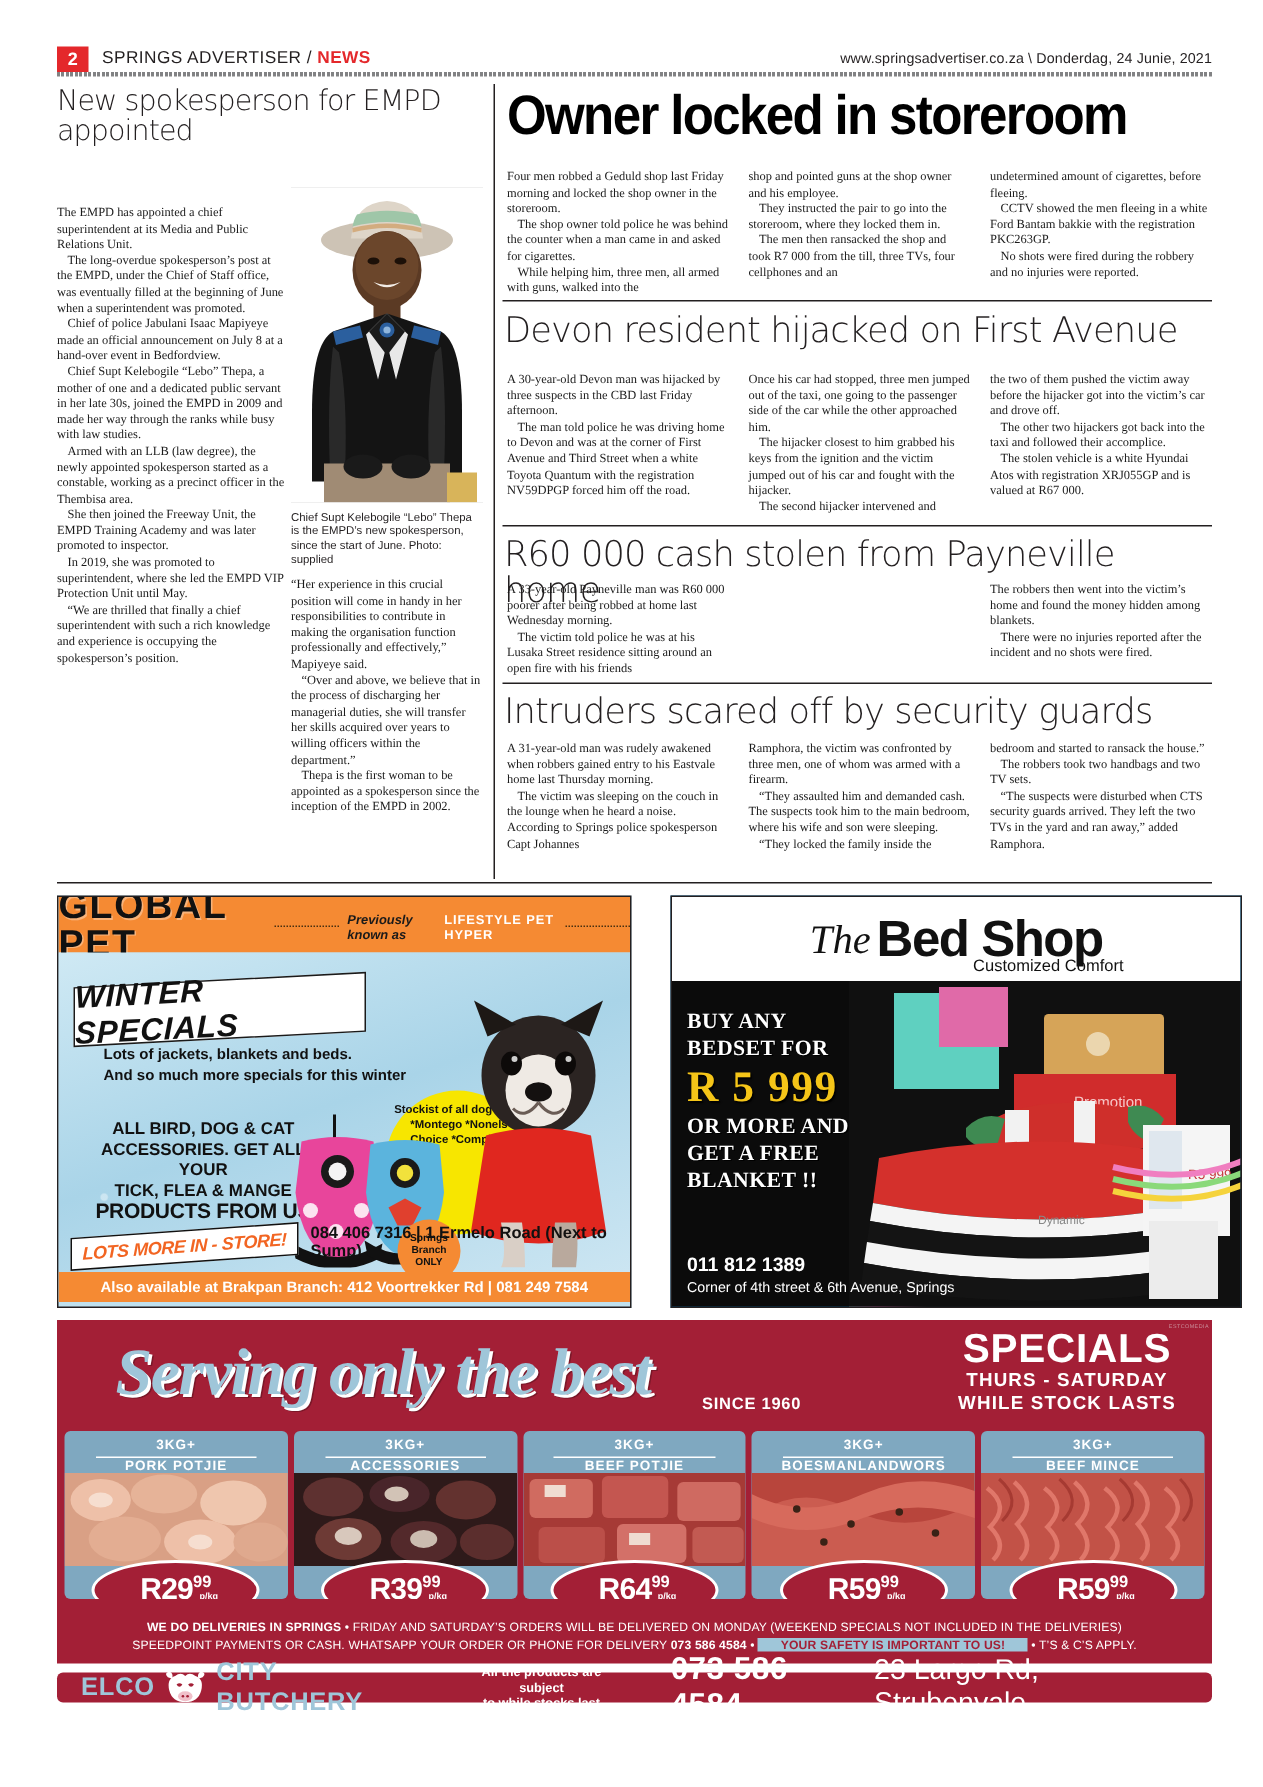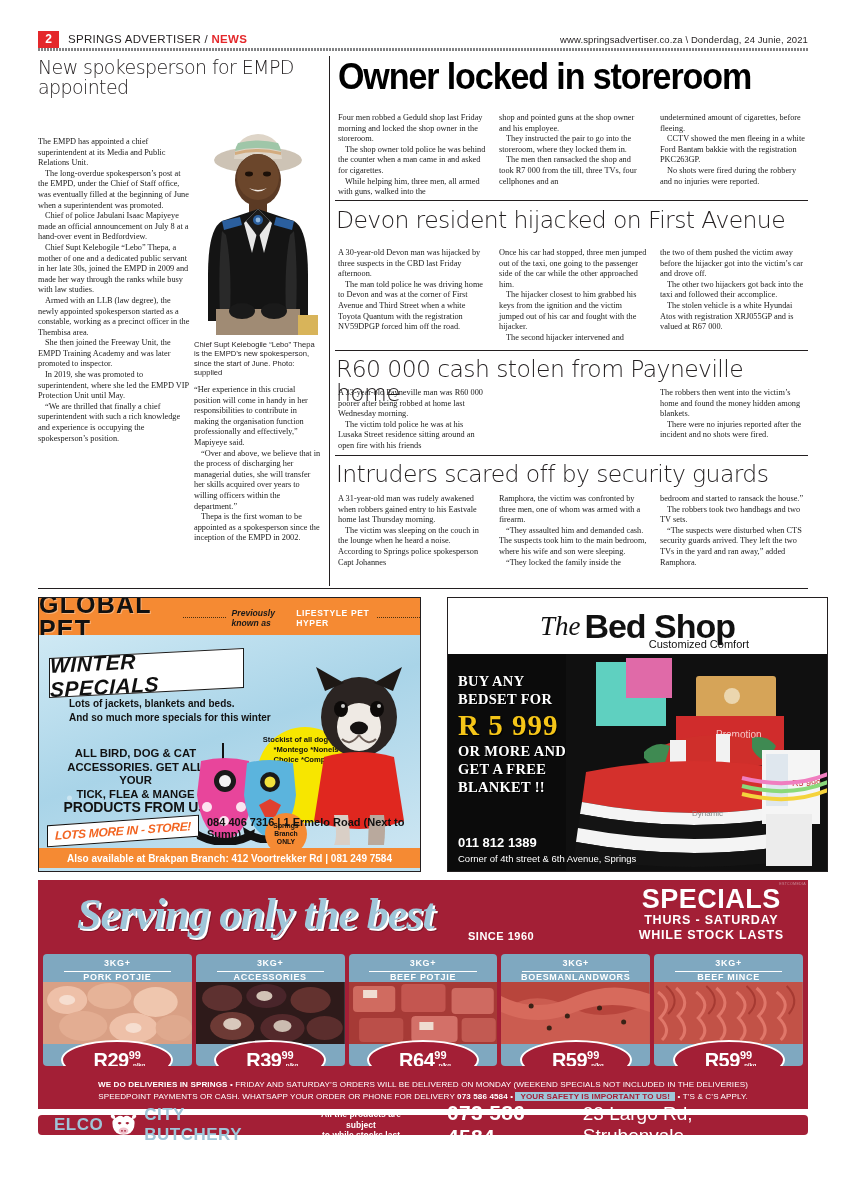--- a/index.html
+++ b/index.html
@@ -209,21 +209,21 @@
     display:flex; align-items:center; justify-content:center; z-index:4;
   }
   .prod-price .r { font-family:"Liberation Sans",sans-serif; font-weight:bold; font-size:20px; color:#fff; letter-spacing:-.5px;margin-left:12px;}
   .prod-price .c { font-family:"Liberation Sans",sans-serif; font-weight:bold; font-size:11px; color:#fff; position:relative; top:-5px;}
   .prod-price .kg { font-family:"Liberation Sans",sans-serif; font-weight:bold; font-size:6px; color:#fff; position:relative; top:5px; left:-8px;}
   .b-delivery {
     background:#a31f36; color:#fff; text-align:center; padding:5px 8px 7px;
     font-family:"Liberation Sans",sans-serif; font-size:8.1px; line-height:11.5px; letter-spacing:.1px;
   }
   .b-delivery b { font-weight:bold; }
-  .b-delivery .hl { background:#9fc6d9; color:#a31f36; font-weight:bold; padding:0 5px; }
+  .b-delivery .hl { background:#9fc6d9; color:#a31f36; font-weight:bold; padding:0 15px; }
   .b-bottom {
     margin-top:6px; height:20px; background:#a31f36; border-radius:4px;
     display:flex; align-items:center; padding:0 16px; position:relative;
   }
   .b-elco { font-family:"Liberation Sans",sans-serif; font-weight:bold; font-size:17px; color:#9fc6d9; letter-spacing:.5px;}
   .b-cow { width:30px; height:24px; margin:0 6px; }
   .b-subject { margin-left:24px; text-align:center; color:#fff;
     font-family:"Liberation Sans",sans-serif; font-weight:bold; font-size:8.5px; line-height:10.5px; }
   .b-tel { margin-left:32px; color:#fff; font-family:"Liberation Sans",sans-serif; font-weight:bold; font-size:21px; letter-spacing:.3px;}
   .b-addr { margin-left:8px; color:#fff; font-family:"Liberation Sans",sans-serif; font-size:19px;}

